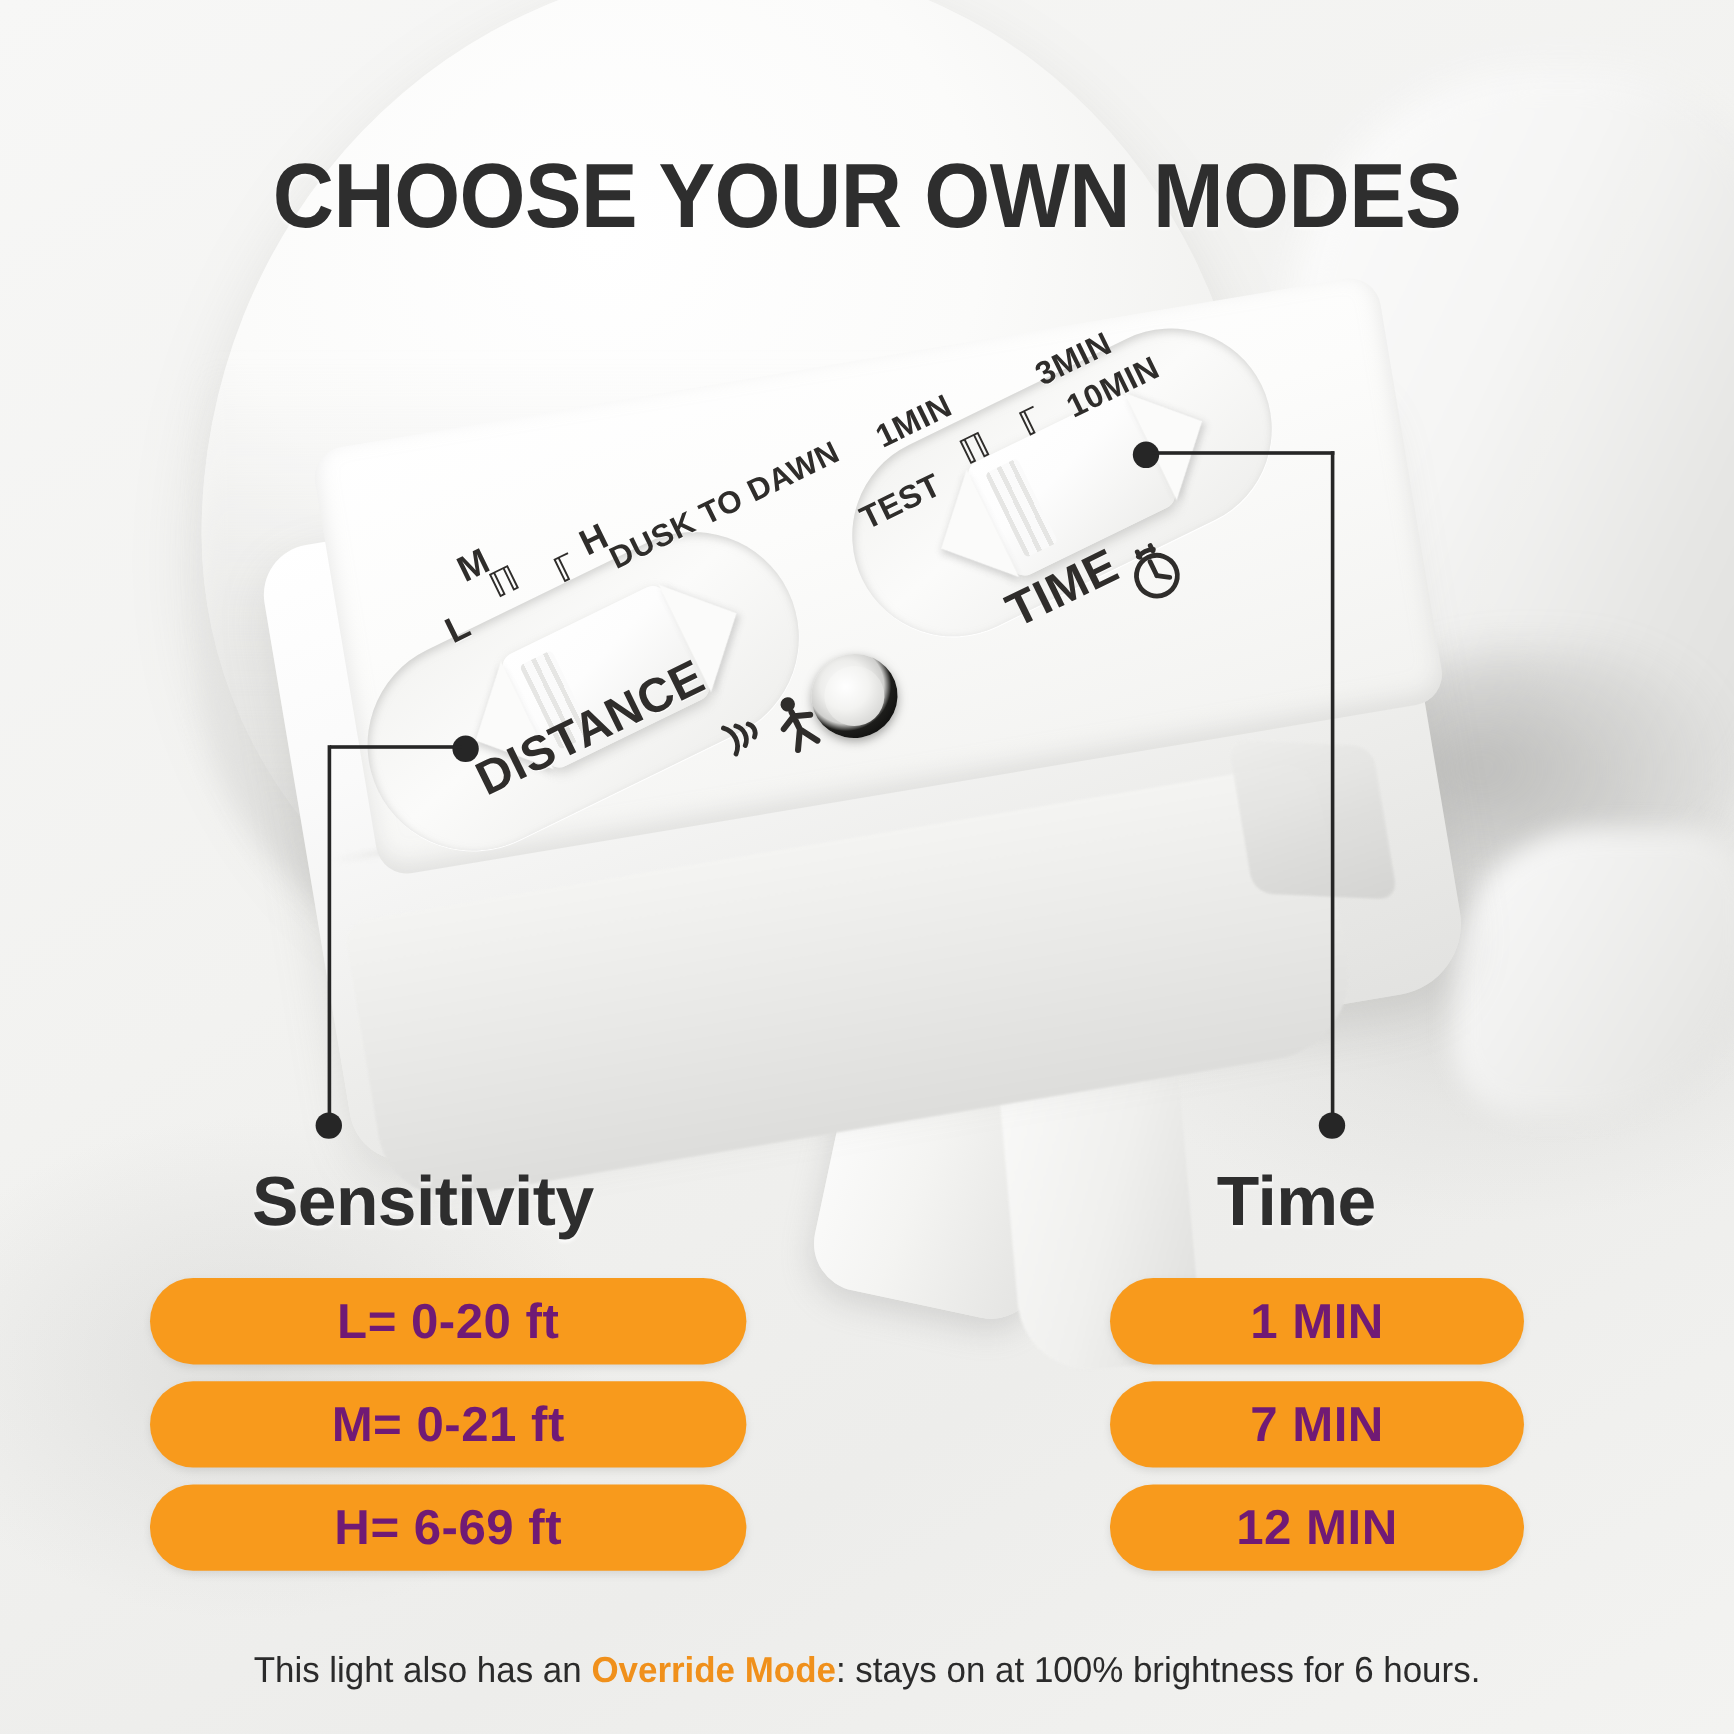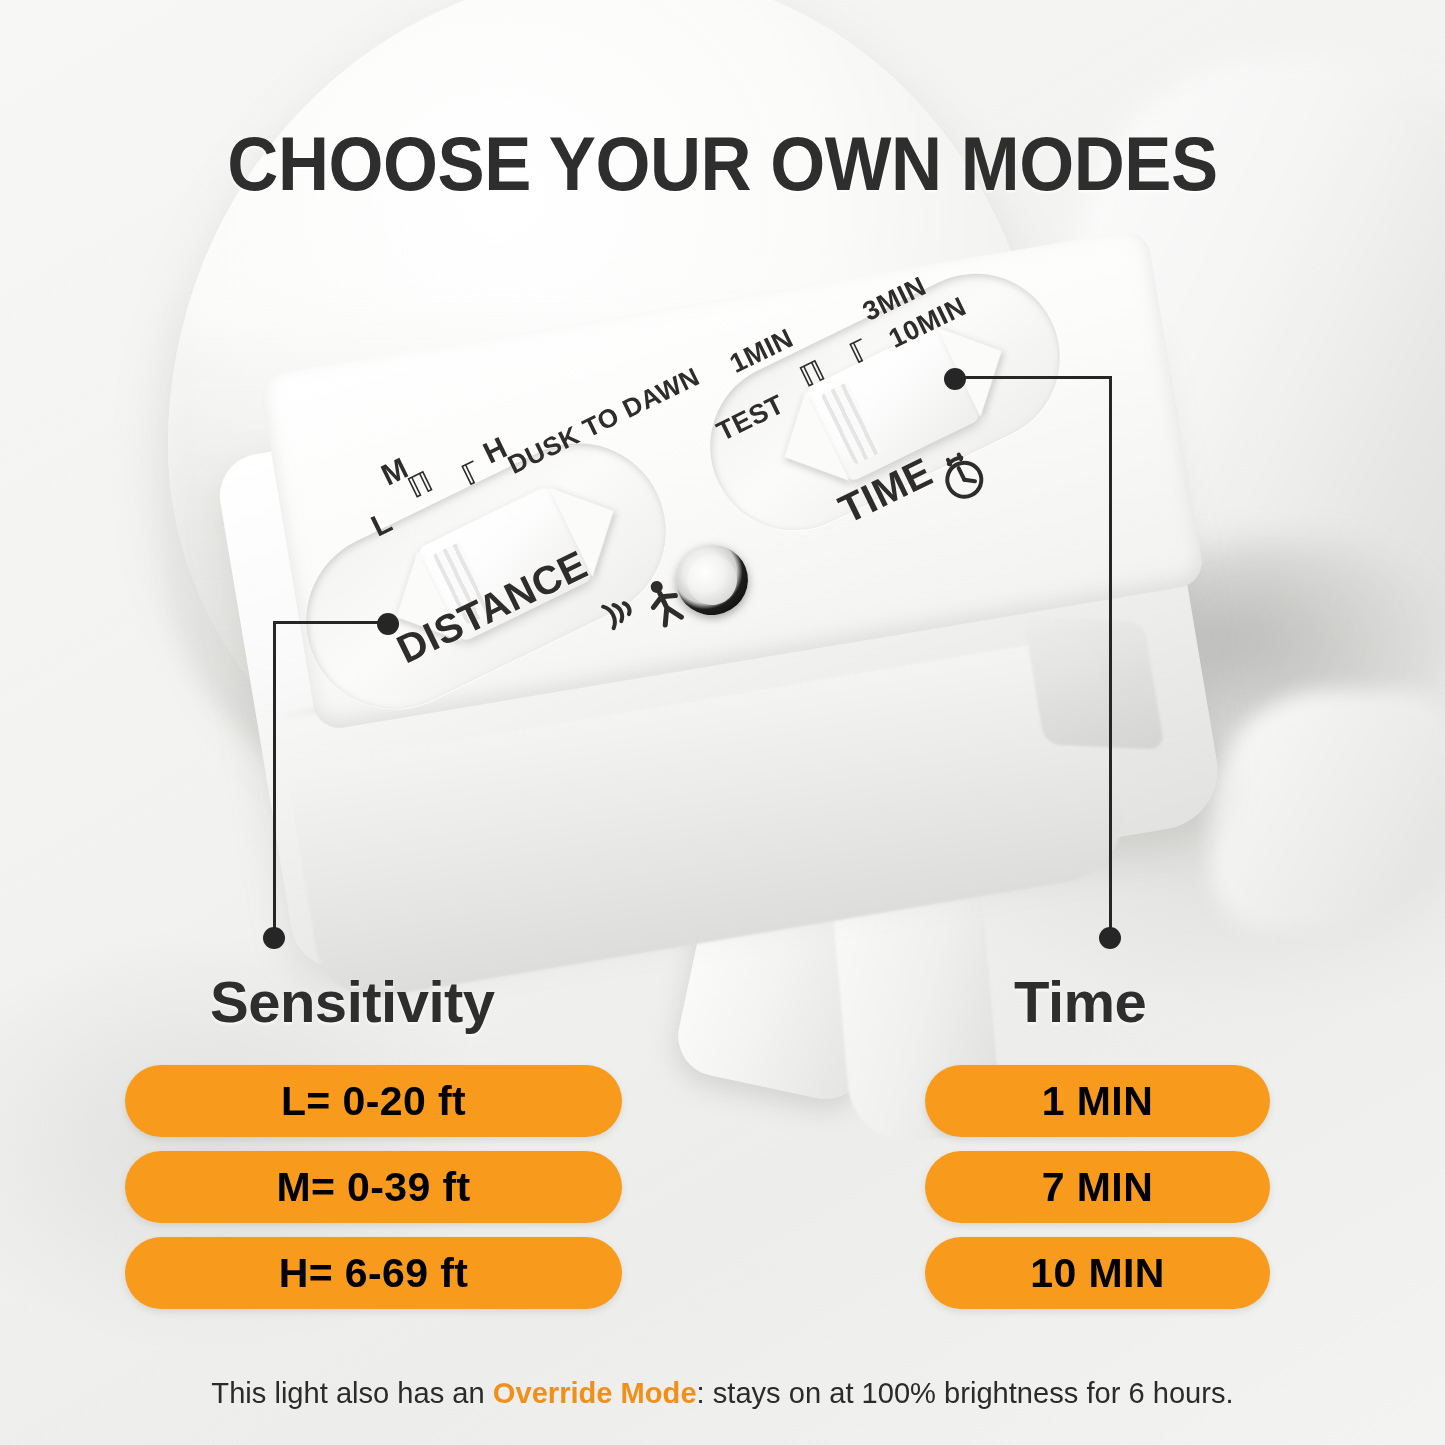--- a/index.html
+++ b/index.html
@@ -283,21 +283,21 @@
   .h-sensitivity { left: 200px; top: 968px; margin-left: 10px; }
   .h-time        { left: 1014px; top: 968px; }
 
   .pill {
     position: absolute;
     border-radius: 999px;
     background: #f89a1c;
     display: flex;
     align-items: center;
     justify-content: center;
-    color: #000000;
+    color: #701a75;
     font-weight: 700;
     box-shadow: 0 3px 6px rgba(150,150,148,0.25);
   }
   .pill-left  { left: 125px; width: 497px; height: 72px; font-size: 41px; letter-spacing: .4px; }
   .pill-right { left: 925px; width: 345px; height: 72px; font-size: 41px; letter-spacing: .4px; }
   .row1 { top: 1065px; }
   .row2 { top: 1151px; }
   .row3 { top: 1237px; }
 
   
@@ -404,25 +404,25 @@
   <div class="callout-line" style="left:273px; top:621px; width:3px; height:317px;"></div>
   <div class="callout-dot" style="left:263px; top:927px;"></div>
 
   <div class="callout-dot" style="left:944px; top:368px;"></div>
   <div class="callout-line" style="left:960px; top:376px; width:152px; height:3px;"></div>
   <div class="callout-line" style="left:1109px; top:376px; width:3px; height:562px;"></div>
   <div class="callout-dot" style="left:1099px; top:927px;"></div>
 
   <div class="col-heading h-sensitivity">Sensitivity</div>
   <div class="pill pill-left row1">L= 0-20 ft</div>
-  <div class="pill pill-left row2">M= 0-39 ft</div>
+  <div class="pill pill-left row2">M= 0-21 ft</div>
   <div class="pill pill-left row3">H= 6-69 ft</div>
 
   <div class="col-heading h-time">Time</div>
   <div class="pill pill-right row1">1 MIN</div>
   <div class="pill pill-right row2">7 MIN</div>
-  <div class="pill pill-right row3">10 MIN</div>
+  <div class="pill pill-right row3">12 MIN</div>
 
   <div class="caption">
     <span>This light also has an </span><span class="hl">Override Mode</span><span>: stays on at 100% brightness for 6 hours.</span>
   </div>
 
 </div>
 
 </body></html>

